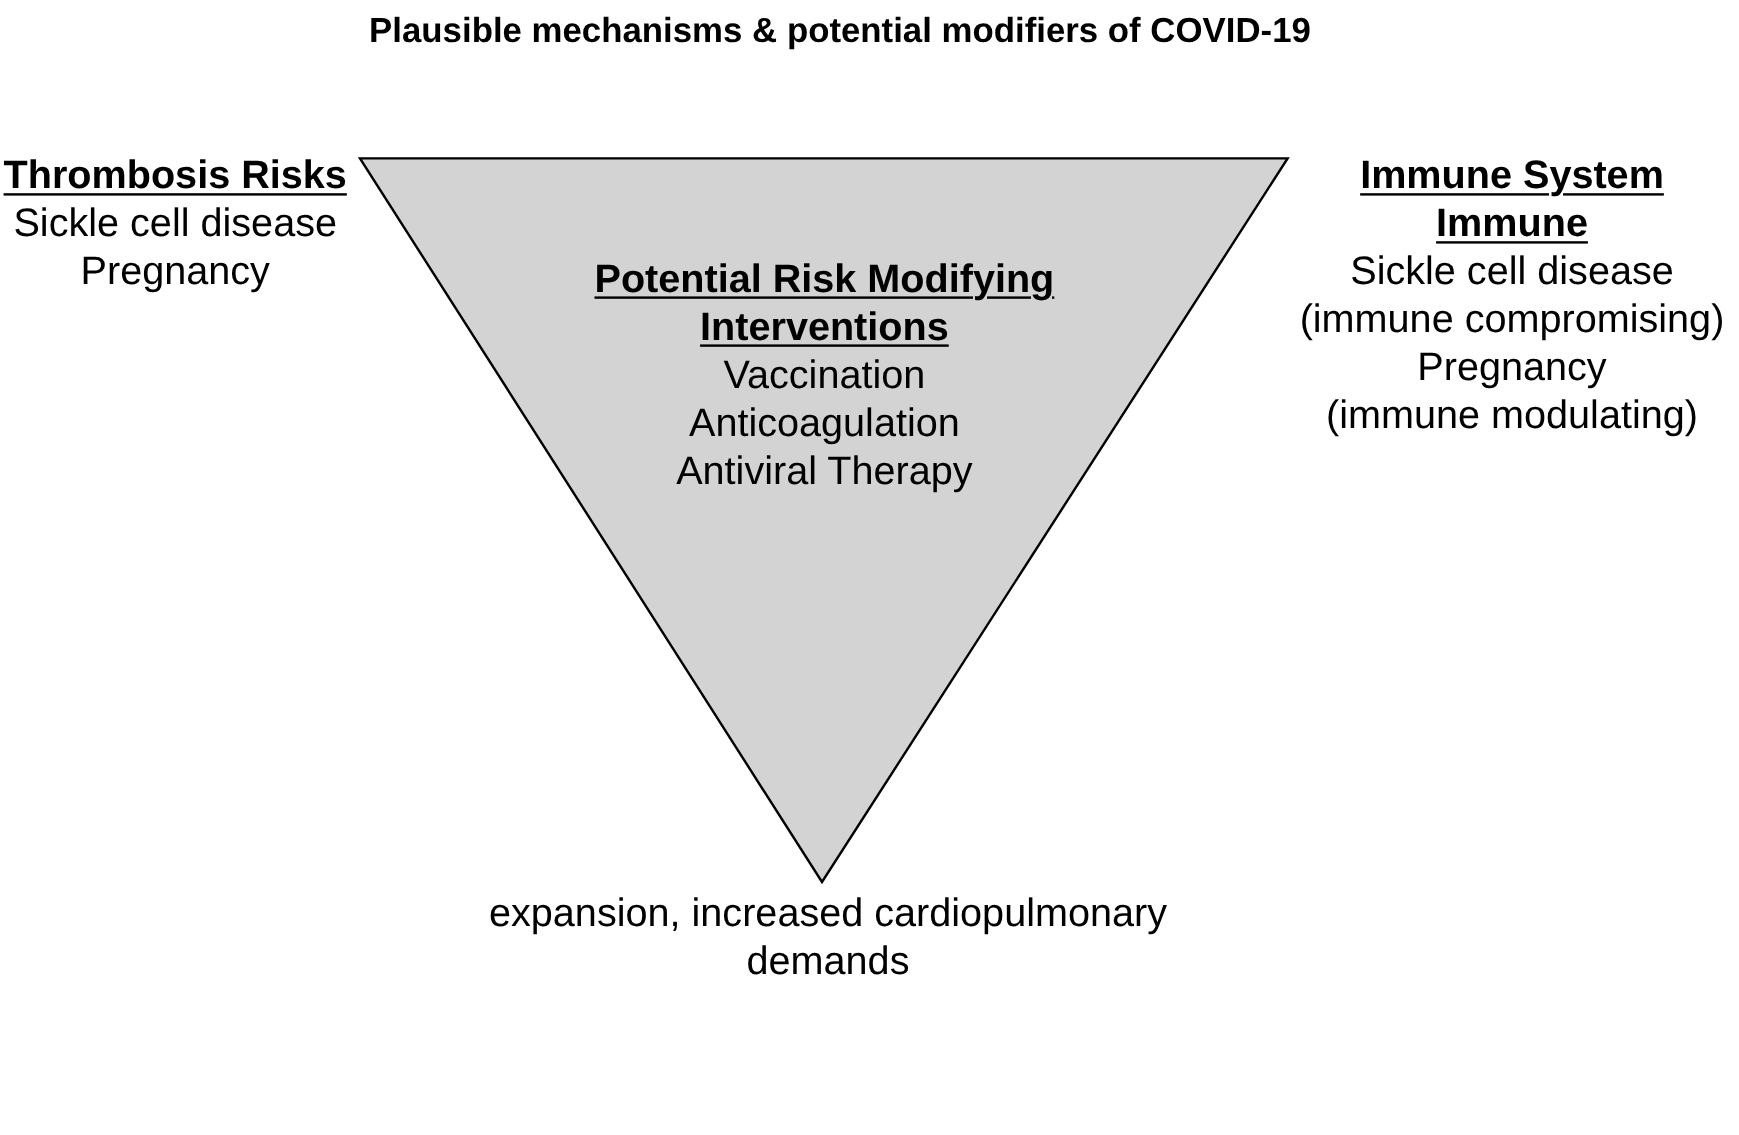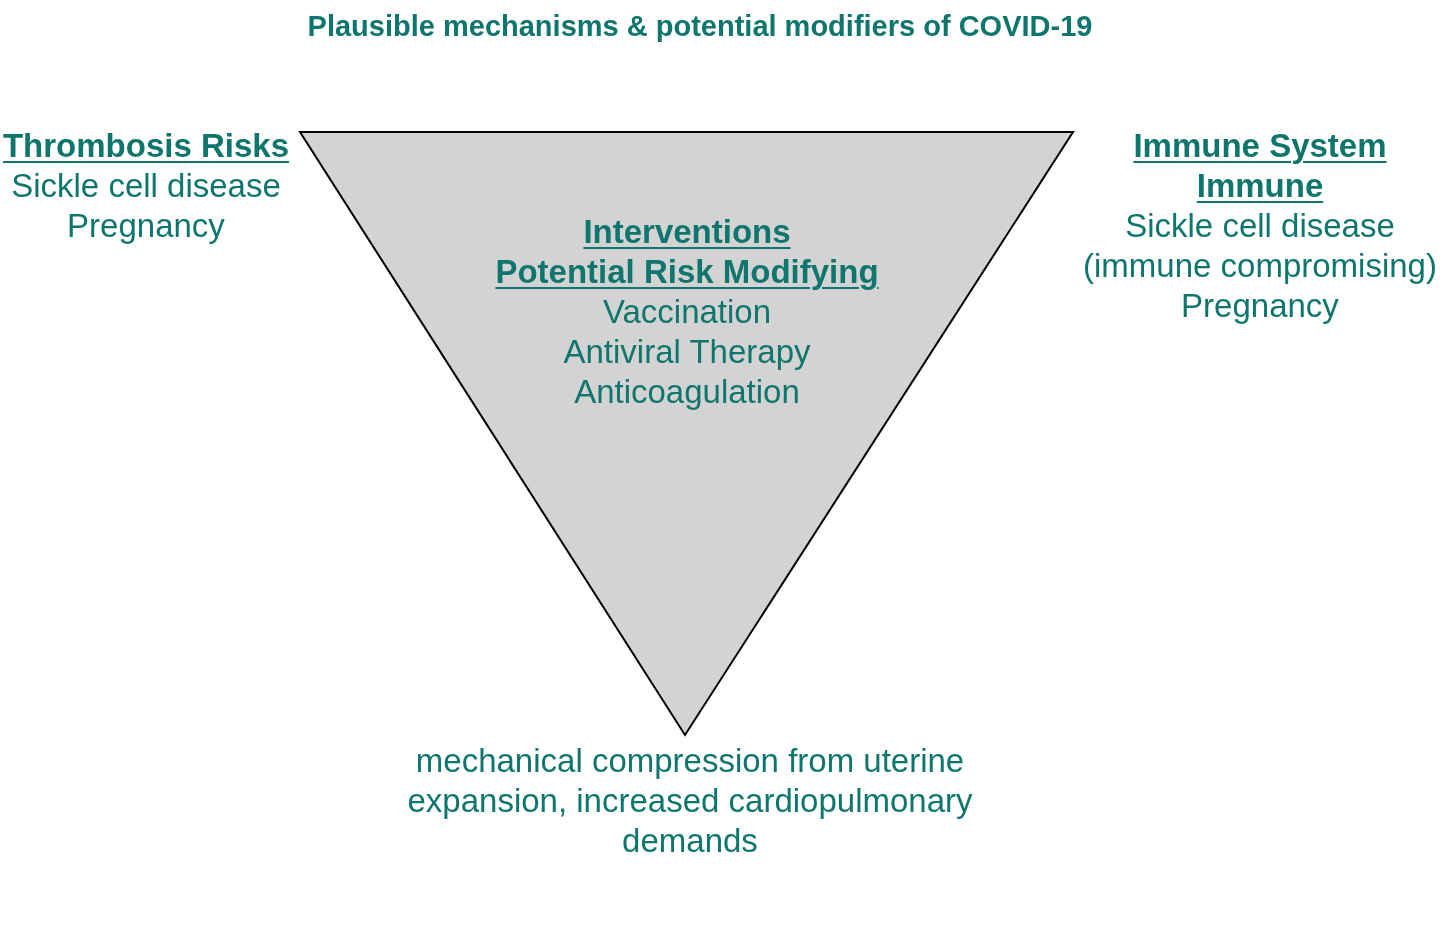--- a/index.html
+++ b/index.html
@@ -6,21 +6,21 @@
     margin: 0;
     padding: 0;
     background: #ffffff;
   }
   .figure {
     position: relative;
     width: 1449px;
     height: 946px;
     background: #ffffff;
     font-family: "Liberation Sans", "DejaVu Sans", sans-serif;
-    color: #0f766e;
+    color: #000000;
     overflow: hidden;
   }
   .triangle-svg {
     position: absolute;
     left: 0;
     top: 0;
     width: 1449px;
     height: 946px;
   }
   .textblock {
@@ -67,29 +67,29 @@
     <div class="heading">Thrombosis Risks</div>
     <div class="item">Sickle cell disease</div>
     <div class="item">Pregnancy</div>
   </div>
 
   <div class="textblock right-block">
     <div class="heading">Immune System Immune</div>
     <div class="item">Sickle cell disease</div>
     <div class="item">(immune compromising)</div>
     <div class="item">Pregnancy</div>
+    <div class="item">(immune modulating)</div>
   </div>
 
   <div class="textblock center-block">
+    <div class="heading">Potential Risk Modifying</div>
     <div class="heading">Interventions</div>
-    <div class="heading">Potential Risk Modifying</div>
     <div class="item">Vaccination</div>
+    <div class="item">Anticoagulation</div>
     <div class="item">Antiviral Therapy</div>
-    <div class="item">Anticoagulation</div>
   </div>
 
   <div class="textblock bottom-block">
-    <div class="item">mechanical compression from uterine</div>
     <div class="item">expansion, increased cardiopulmonary</div>
     <div class="item">demands</div>
   </div>
 
 </div>
 
 </body></html>

